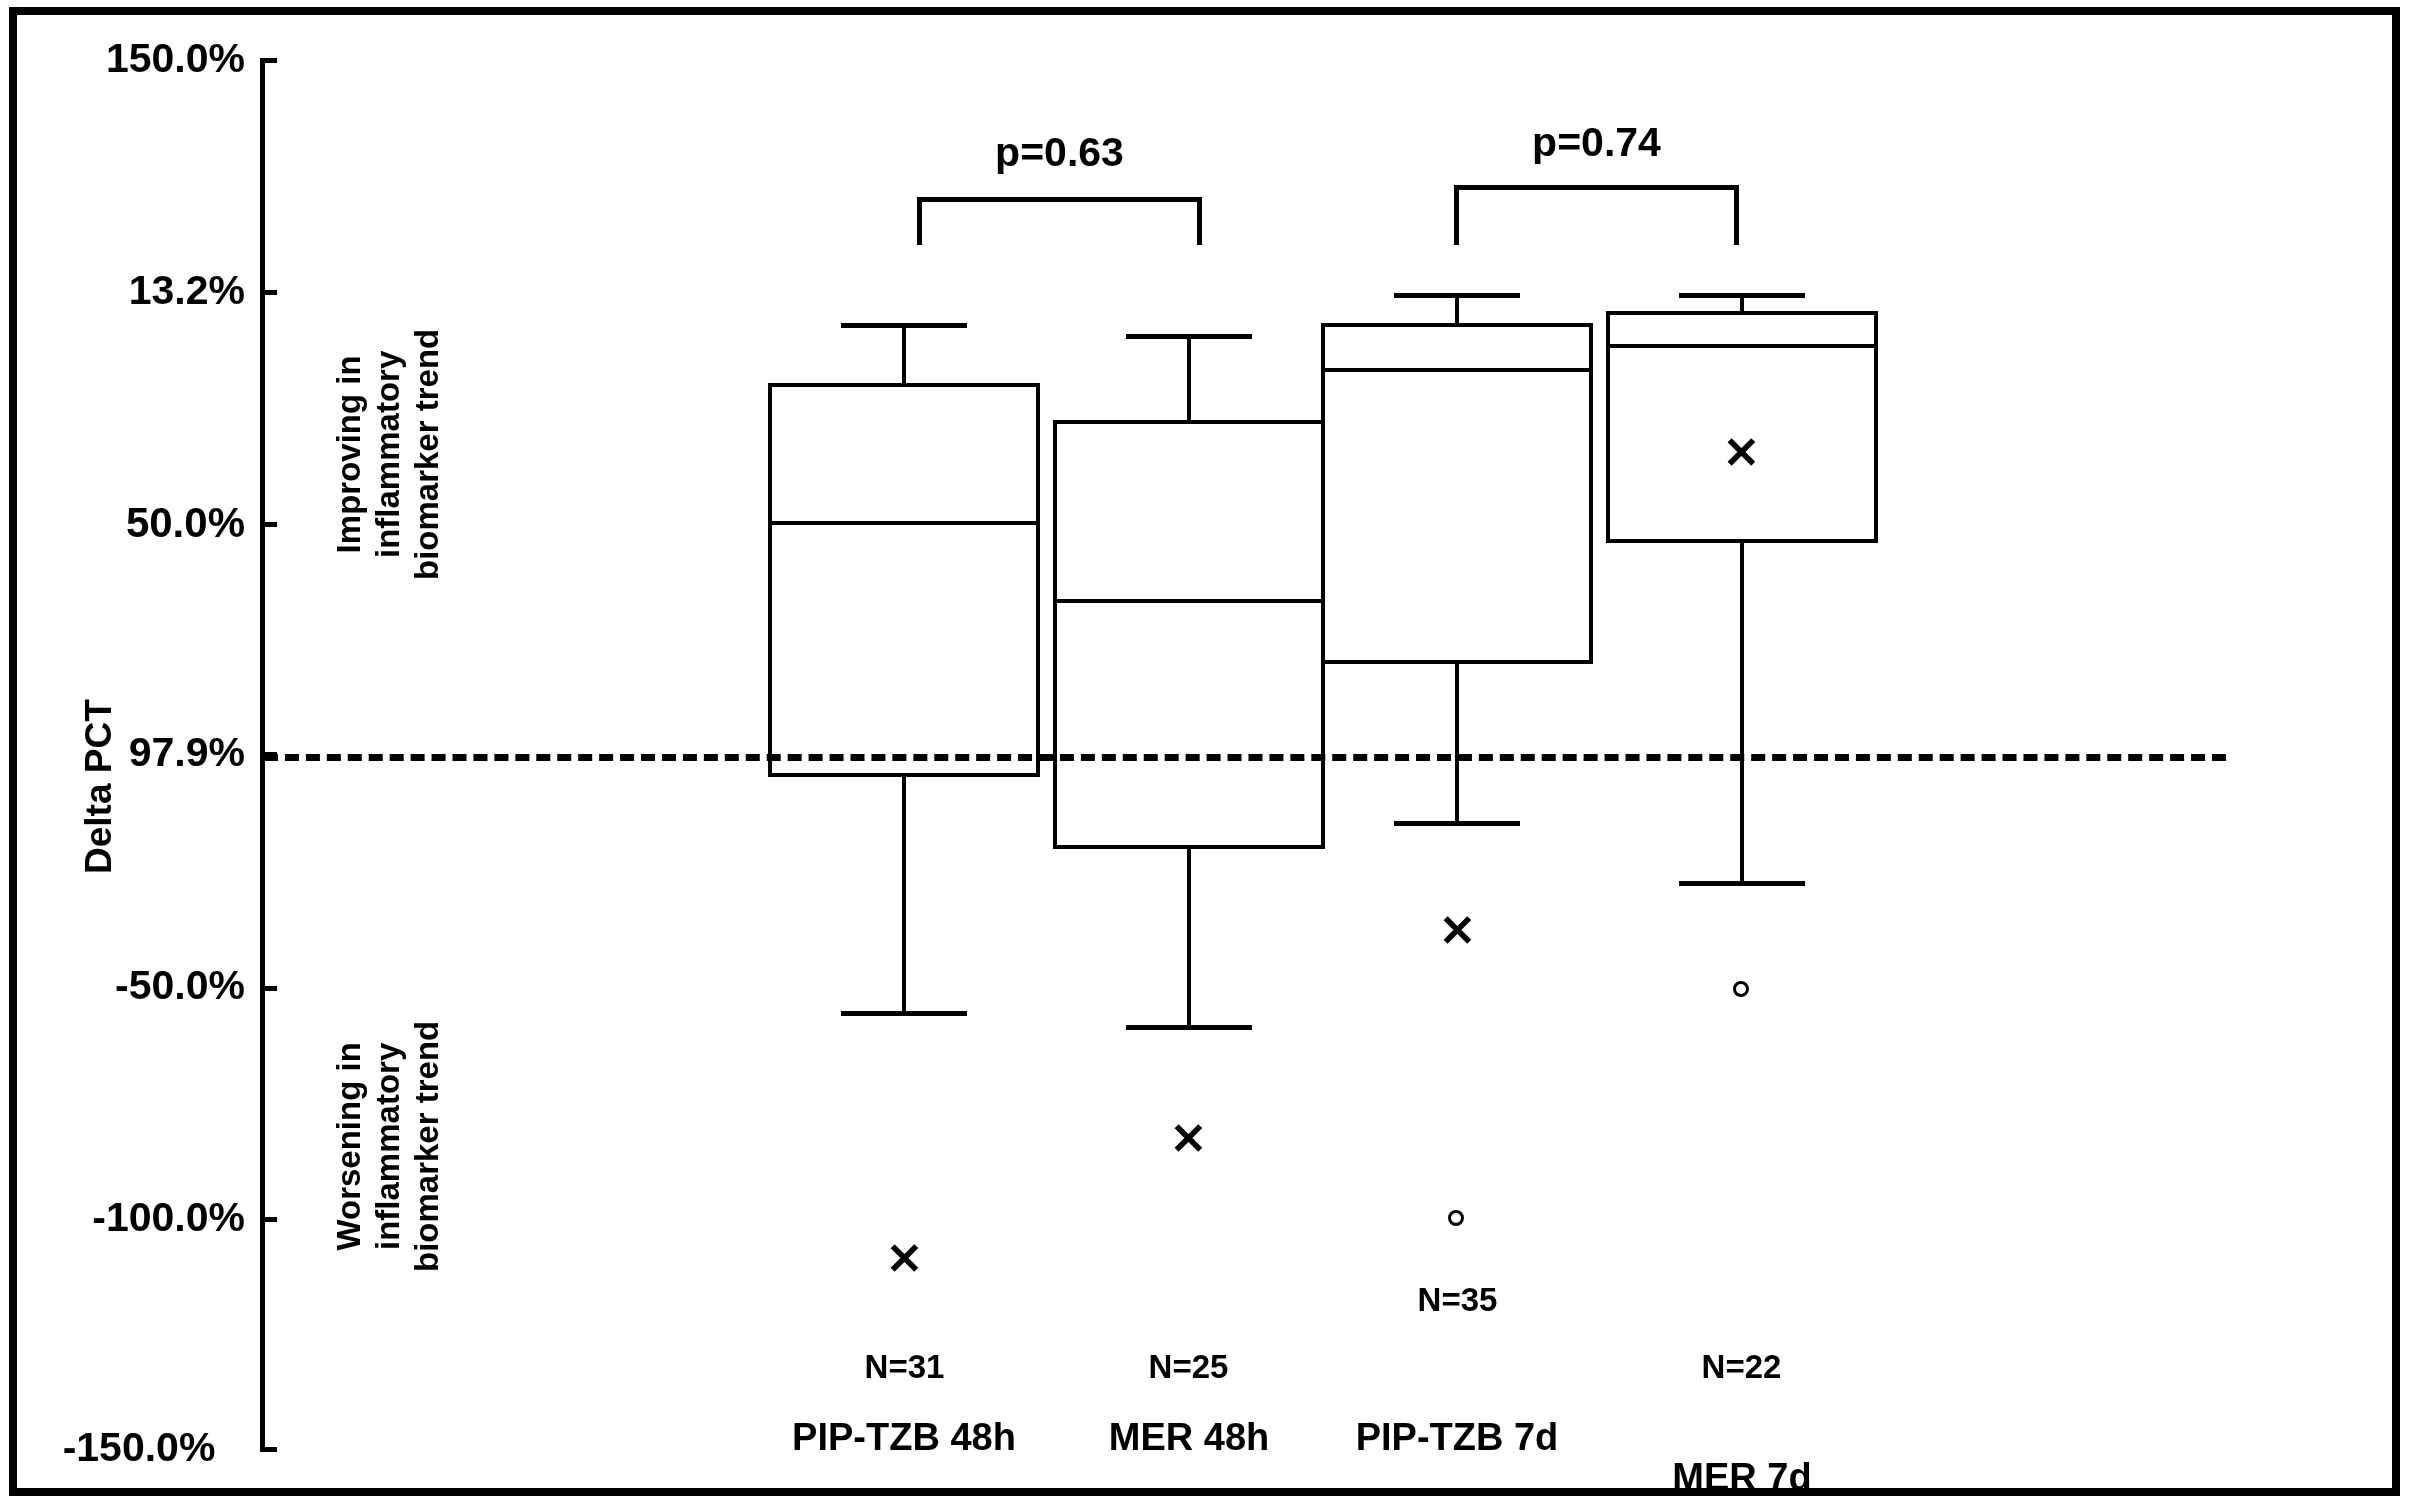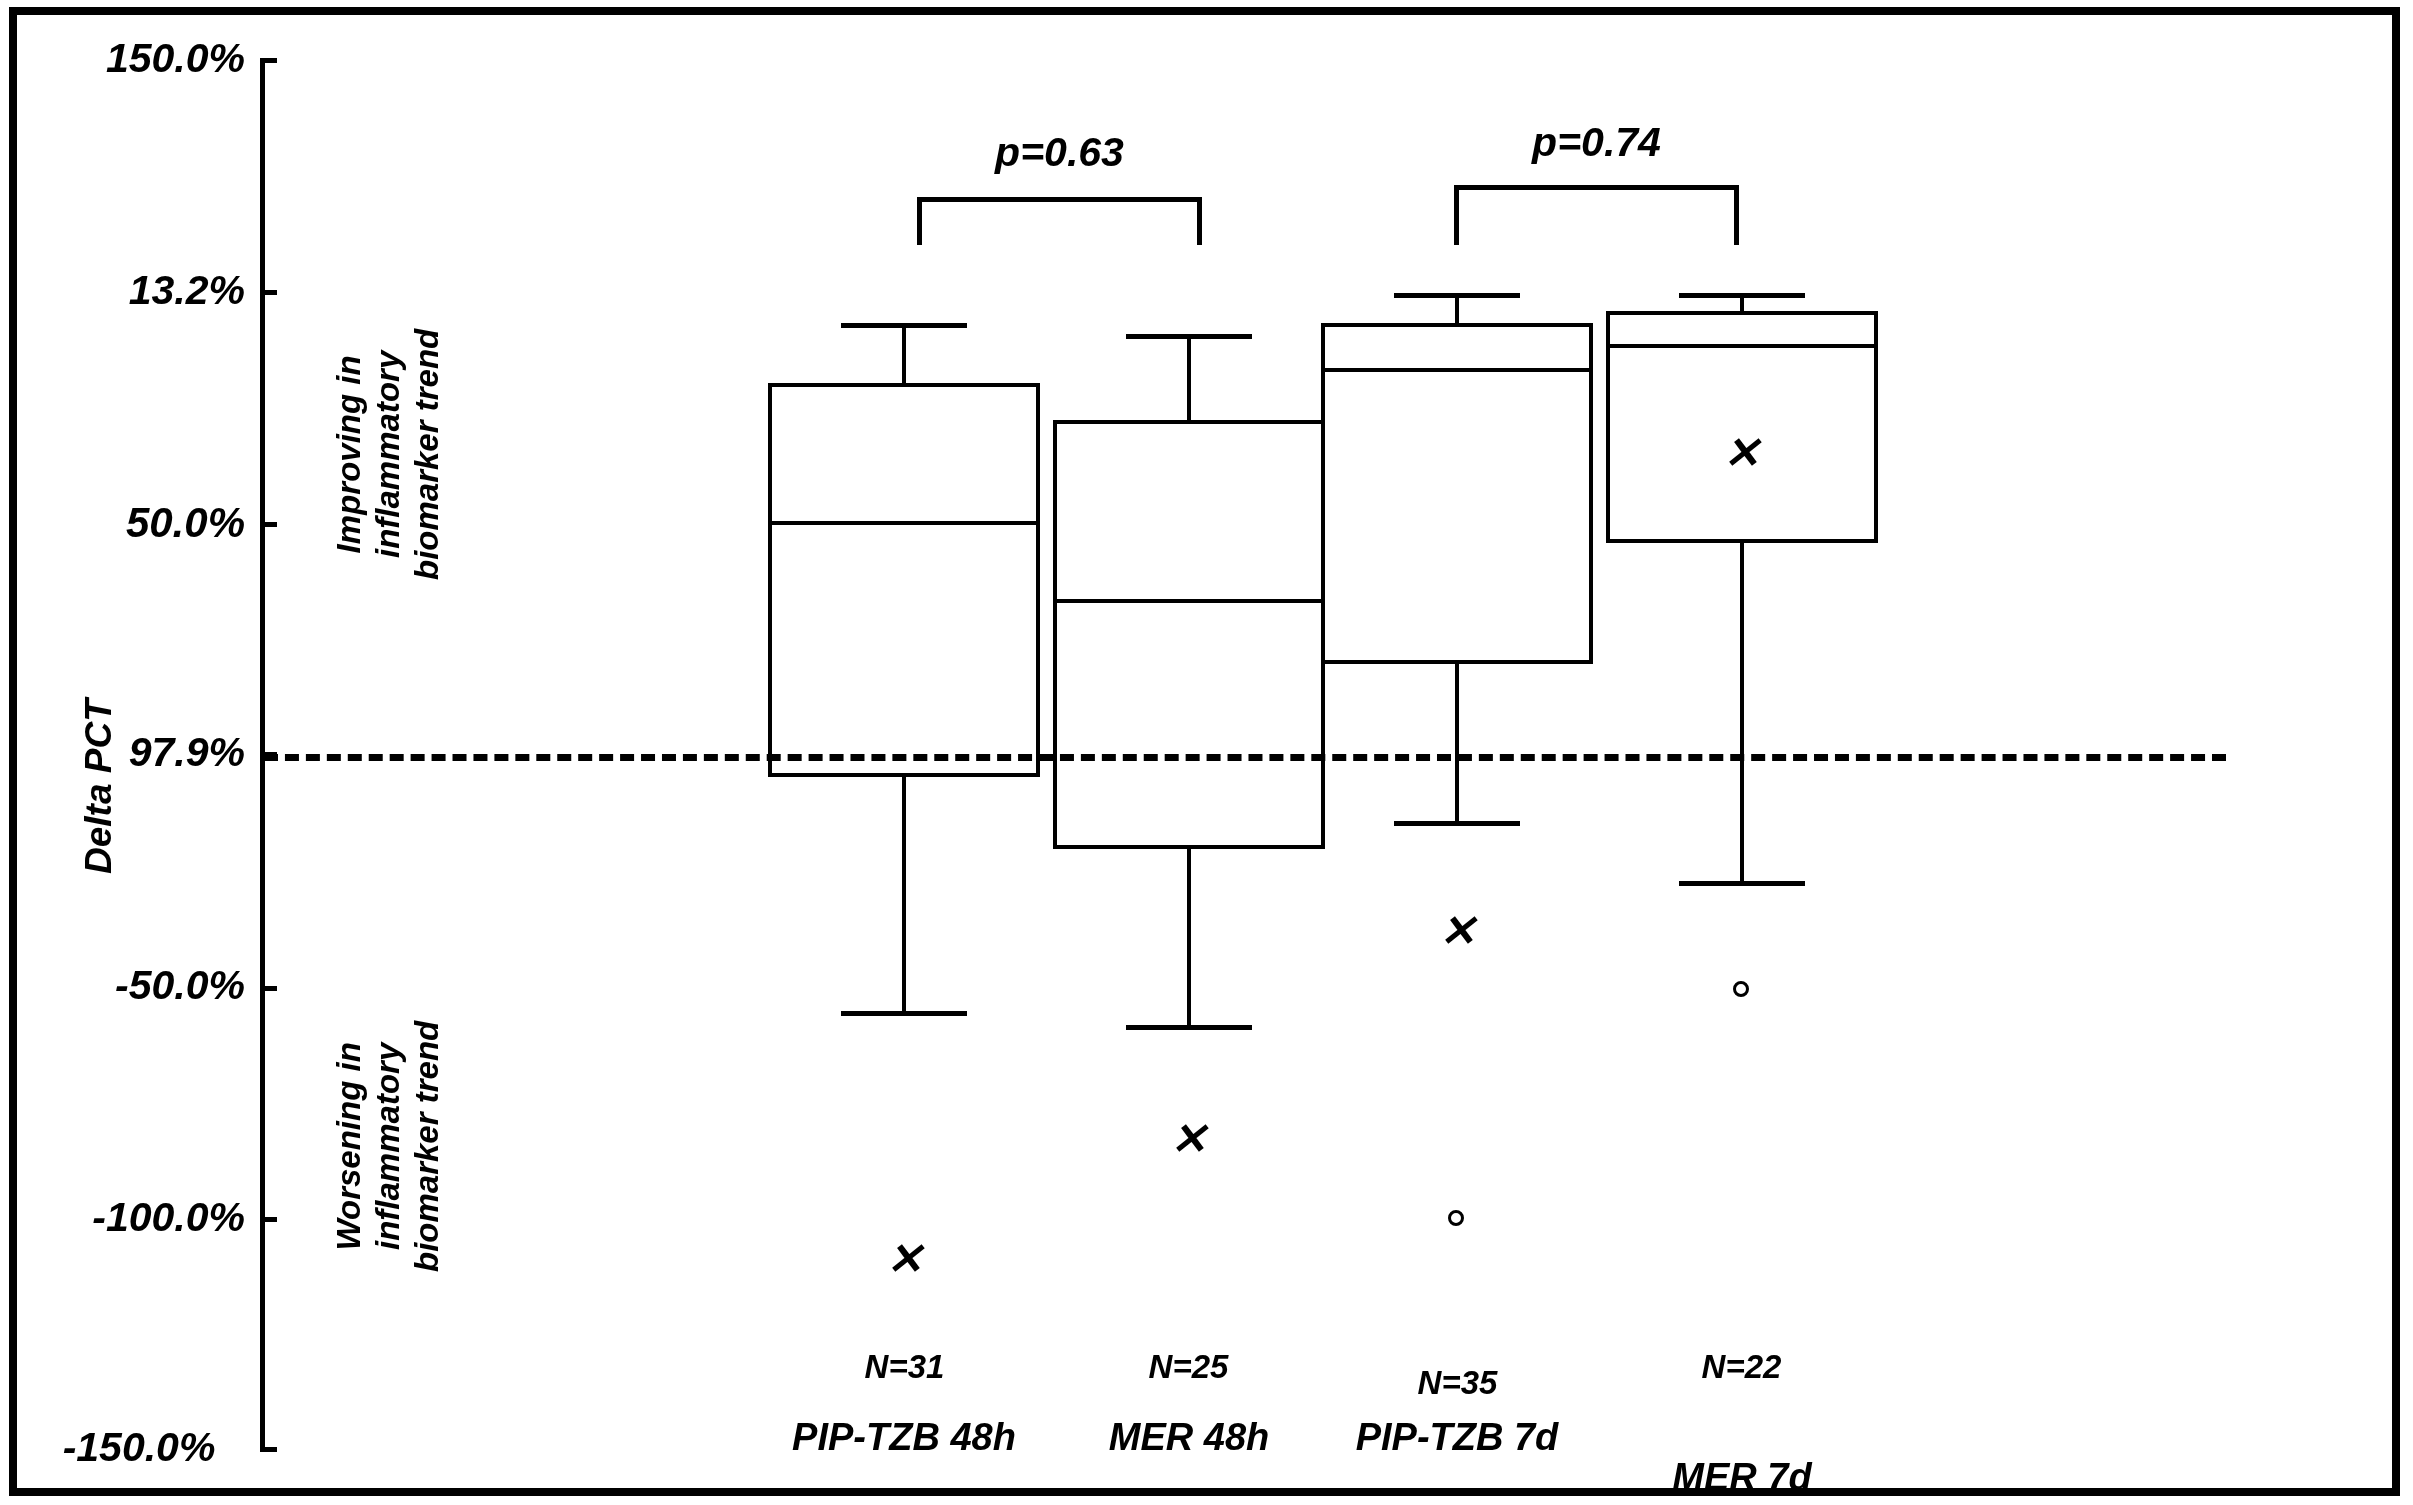--- a/index.html
+++ b/index.html
@@ -1,17 +1,17 @@
 <!DOCTYPE html>
 <html style="font-size:10.6px"><head>
 <meta charset="utf-8">
 <style>
   html,body{margin:0;padding:0;background:#ffffff;}
   body{font-family:"Liberation Sans", sans-serif;}
-  #page{position:relative;width:2413px;height:1505px;background:#ffffff;overflow:hidden;font-style:italic;}
+  #page{position:relative;width:2413px;height:1505px;background:#ffffff;overflow:hidden;}
 
   
   .frame-outer{position:absolute;left:9.3px;top:6.6px;width:2391px;height:1489px;border:8px solid #000;box-sizing:border-box;}
 
   
   .axis-line{position:absolute;background:#000;}
   .yaxis{left:260px;top:58px;width:4.6px;height:1392px;}
   .ytick{position:absolute;background:#000;height:4.6px;width:17px;left:260px;}
   .ytick-label{position:absolute;right:0;text-align:right;font-weight:bold;color:#000;white-space:nowrap;}
 
@@ -131,20 +131,20 @@
     <div class="bp-cap" style="left:1679px; top:881px; width:126px;"></div>
     <div class="marker-o" style="left:1733px; top:981px; width:16px; height:16px;"></div>
   </div>
 
   <div class="cat-n" style="left:772px; top:1348px; width:265px; font-size:33px;">N=31</div>
   <div class="cat-name" style="left:745px; top:1416px; width:318px; font-size:38px;">PIP-TZB 48h</div>
 
   <div class="cat-n" style="left:1056px; top:1348px; width:265px; font-size:33px;">N=25</div>
   <div class="cat-name" style="left:1030px; top:1416px; width:318px; font-size:38px;">MER 48h</div>
 
-  <div class="cat-n" style="left:1325px; top:1364px; width:265px; font-size:33px;">N=35</div>
+  <div class="cat-n" style="left:1325px; top:1281px; width:265px; font-size:33px;">N=35</div>
   <div class="cat-name" style="left:1298px; top:1416px; width:318px; font-size:38px;">PIP-TZB 7d</div>
 
   <div class="cat-n" style="left:1609px; top:1348px; width:265px; font-size:33px;">N=22</div>
   <div class="cat-name" style="left:1583px; top:1416px; width:318px; font-size:38px;margin-top:40px;">MER 7d</div>
 
 </div>
 
 
 </body></html>

